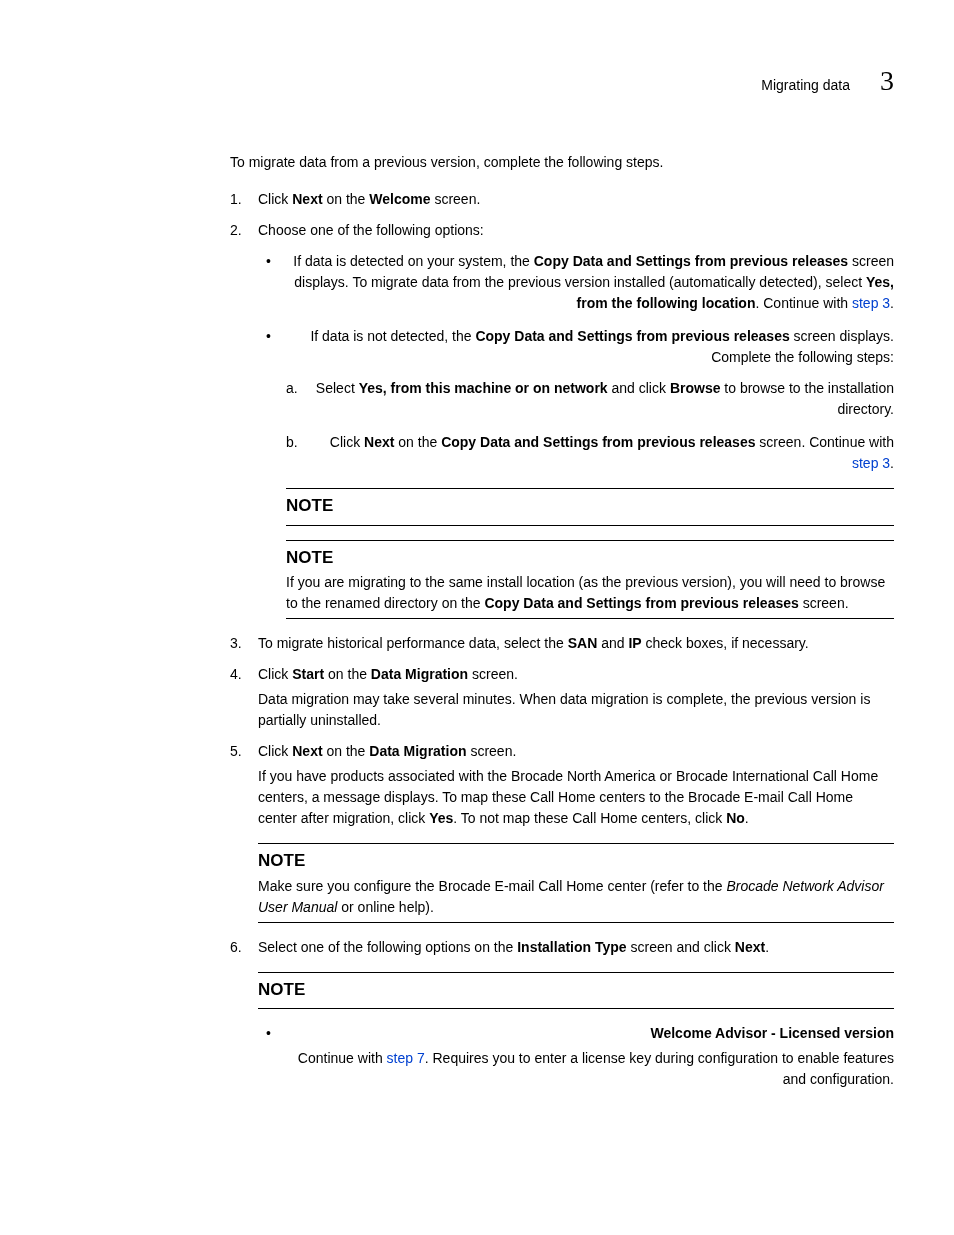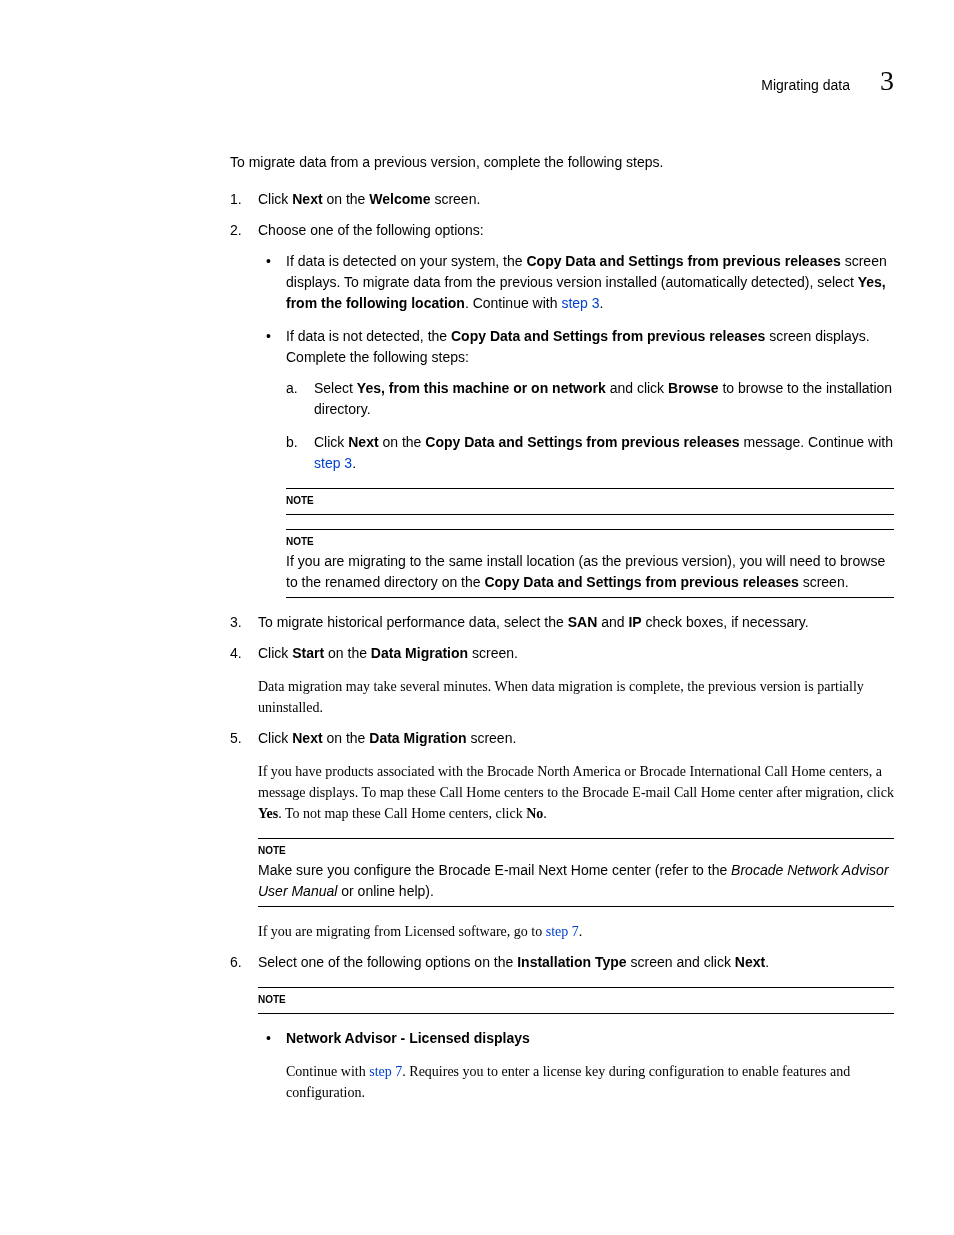--- a/index.html
+++ b/index.html
@@ -54,20 +54,21 @@
   }
   ul.bullets {
     margin: 10px 0 0 0;
     padding: 0;
   }
   ul.bullets > li {
     list-style: none;
     position: relative;
     padding-left: 28px;
     margin-bottom: 12px;
+    text-align: right;
   }
   ul.bullets > li::before {
     content: "•";
     position: absolute;
     left: 8px;
     top: 0;
     font-size: 14px;
   }
   ol.sub-alpha > li {
     list-style: none;
@@ -84,31 +85,30 @@
   .italic { font-style: italic; }
   .link { color: #0040d0; }
   .note-block {
     border-top: 1.5px solid #000;
     border-bottom: 1.5px solid #000;
     padding: 4px 0;
     margin: 14px 0 14px 0;
   }
   .note-title {
     font-weight: bold;
-    font-size: 10px;
+    font-size: 17px;
     margin-bottom: 2px;
   }
   .note-text {
     font-size: 14px;
     line-height: 1.5;
   }
   .para {
-    margin-top: 12px;
+    margin-top: 4px;
     margin-bottom: 8px;
-    font-family: Liberation Serif, serif;
   }
   .sub-indent {
     margin-left: 28px;
   }
 </style>
 </head>
 <body>
 
 <div class="page">
 
@@ -139,21 +139,21 @@
           <li>
             <span>If data is not detected, the </span><span class="bold">Copy Data and Settings from previous releases</span><span> screen displays. Complete the following steps:</span>
 
             <ol class="sub-alpha" style="margin-top:10px;">
               <li>
                 <span class="alpha">a.</span>
                 <span>Select </span><span class="bold">Yes, from this machine or on network</span><span> and click </span><span class="bold">Browse</span><span> to browse to the installation directory.</span>
               </li>
               <li>
                 <span class="alpha">b.</span>
-                <span>Click </span><span class="bold">Next</span><span> on the </span><span class="bold">Copy Data and Settings from previous releases</span><span> message. Continue with </span><span class="link">step 3</span><span>.</span>
+                <span>Click </span><span class="bold">Next</span><span> on the </span><span class="bold">Copy Data and Settings from previous releases</span><span> screen. Continue with </span><span class="link">step 3</span><span>.</span>
               </li>
             </ol>
           </li>
         </ul>
 
         <div class="note-block sub-indent">
           <div class="note-title">NOTE</div>
         </div>
 
         <div class="note-block sub-indent">
@@ -179,41 +179,38 @@
         <span class="num">5.</span>
         <span>Click </span><span class="bold">Next</span><span> on the </span><span class="bold">Data Migration</span><span> screen.</span>
 
         <div class="para">
           <span>If you have products associated with the Brocade North America or Brocade International Call Home centers, a message displays. To map these Call Home centers to the Brocade E-mail Call Home center after migration, click </span><span class="bold">Yes</span><span>. To not map these Call Home centers, click </span><span class="bold">No</span><span>.</span>
         </div>
 
         <div class="note-block">
           <div class="note-title">NOTE</div>
           <div class="note-text">
-            <span>Make sure you configure the Brocade E-mail Next Home center (refer to the </span><span class="italic">Brocade Network Advisor User Manual</span><span> or online help).</span>
+            <span>Make sure you configure the Brocade E-mail Call Home center (refer to the </span><span class="italic">Brocade Network Advisor User Manual</span><span> or online help).</span>
           </div>
         </div>
 
 
-        <div class="para">
-          <span>If you are migrating from Licensed software, go to </span><span class="link">step 7</span><span>.</span>
-        </div>
       </li>
 
       <li>
         <span class="num">6.</span>
         <span>Select one of the following options on the </span><span class="bold">Installation Type</span><span> screen and click </span><span class="bold">Next</span><span>.</span>
 
         <div class="note-block">
           <div class="note-title">NOTE</div>
         </div>
 
         <ul class="bullets">
           <li>
-            <span class="bold">Network Advisor - Licensed displays</span>
+            <span class="bold">Welcome Advisor - Licensed version</span>
             <div class="para">
               <span>Continue with </span><span class="link">step 7</span><span>. Requires you to enter a license key during configuration to enable features and configuration.</span>
             </div>
           </li>
         </ul>
       </li>
 
     </ol>
 
   </div>

